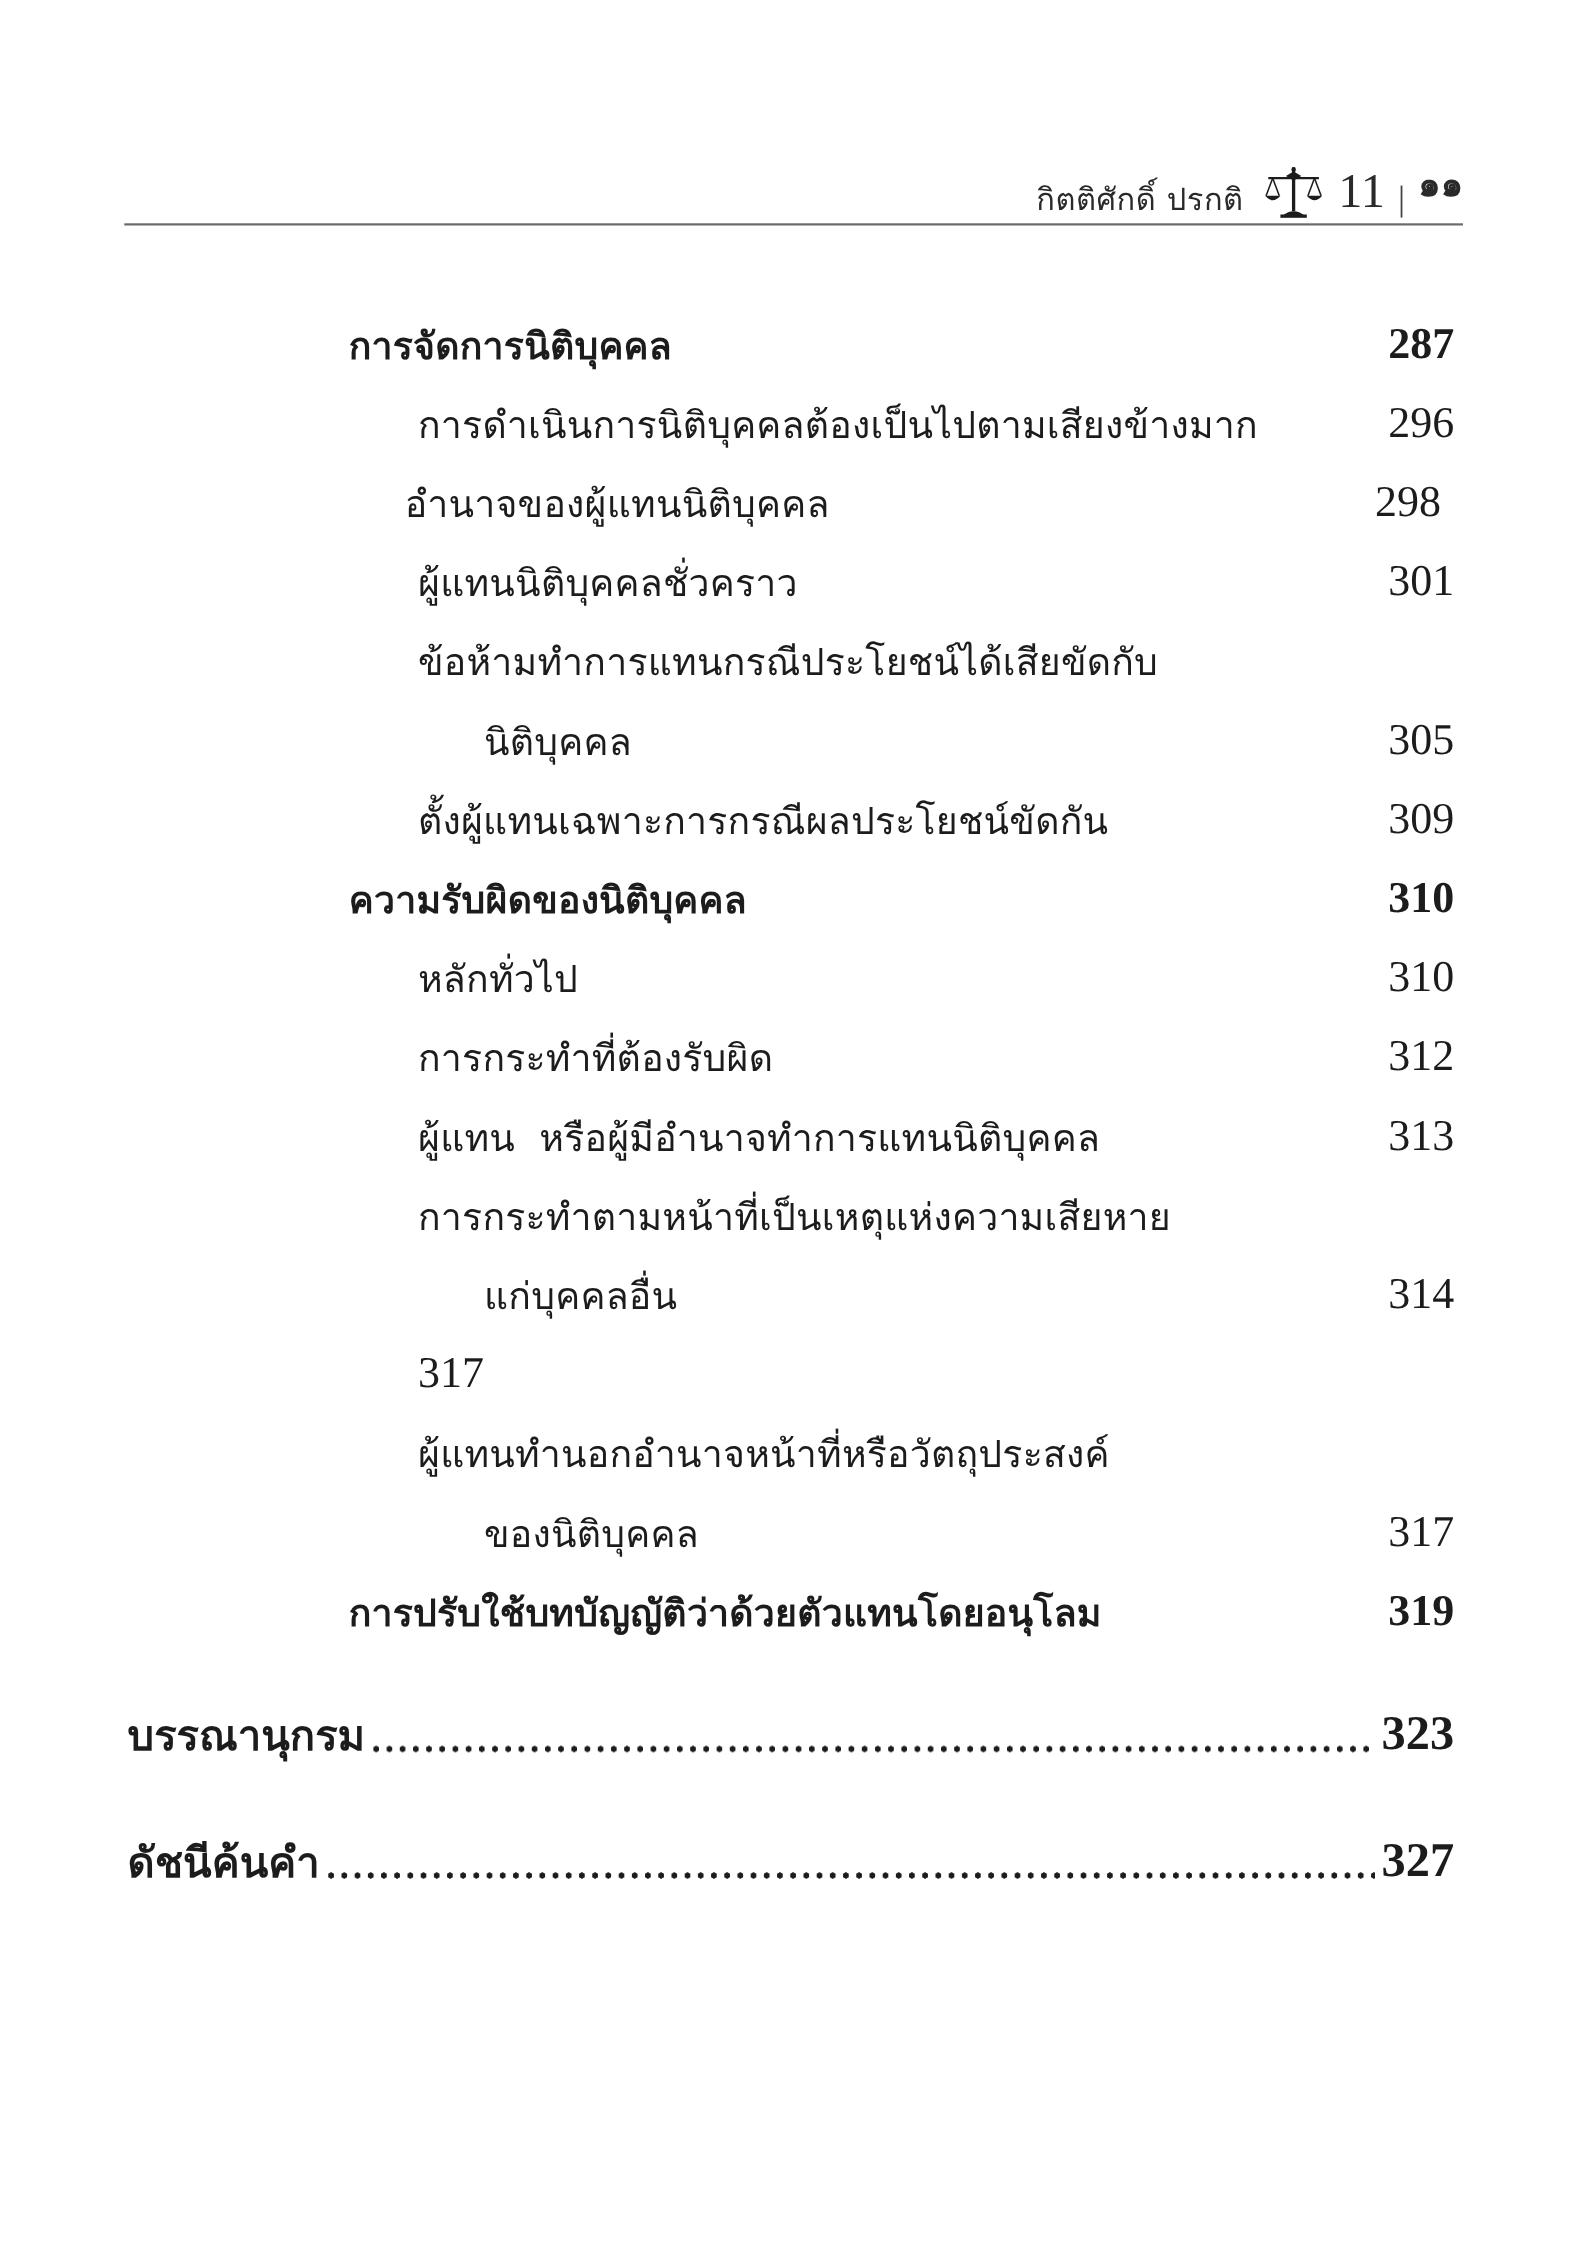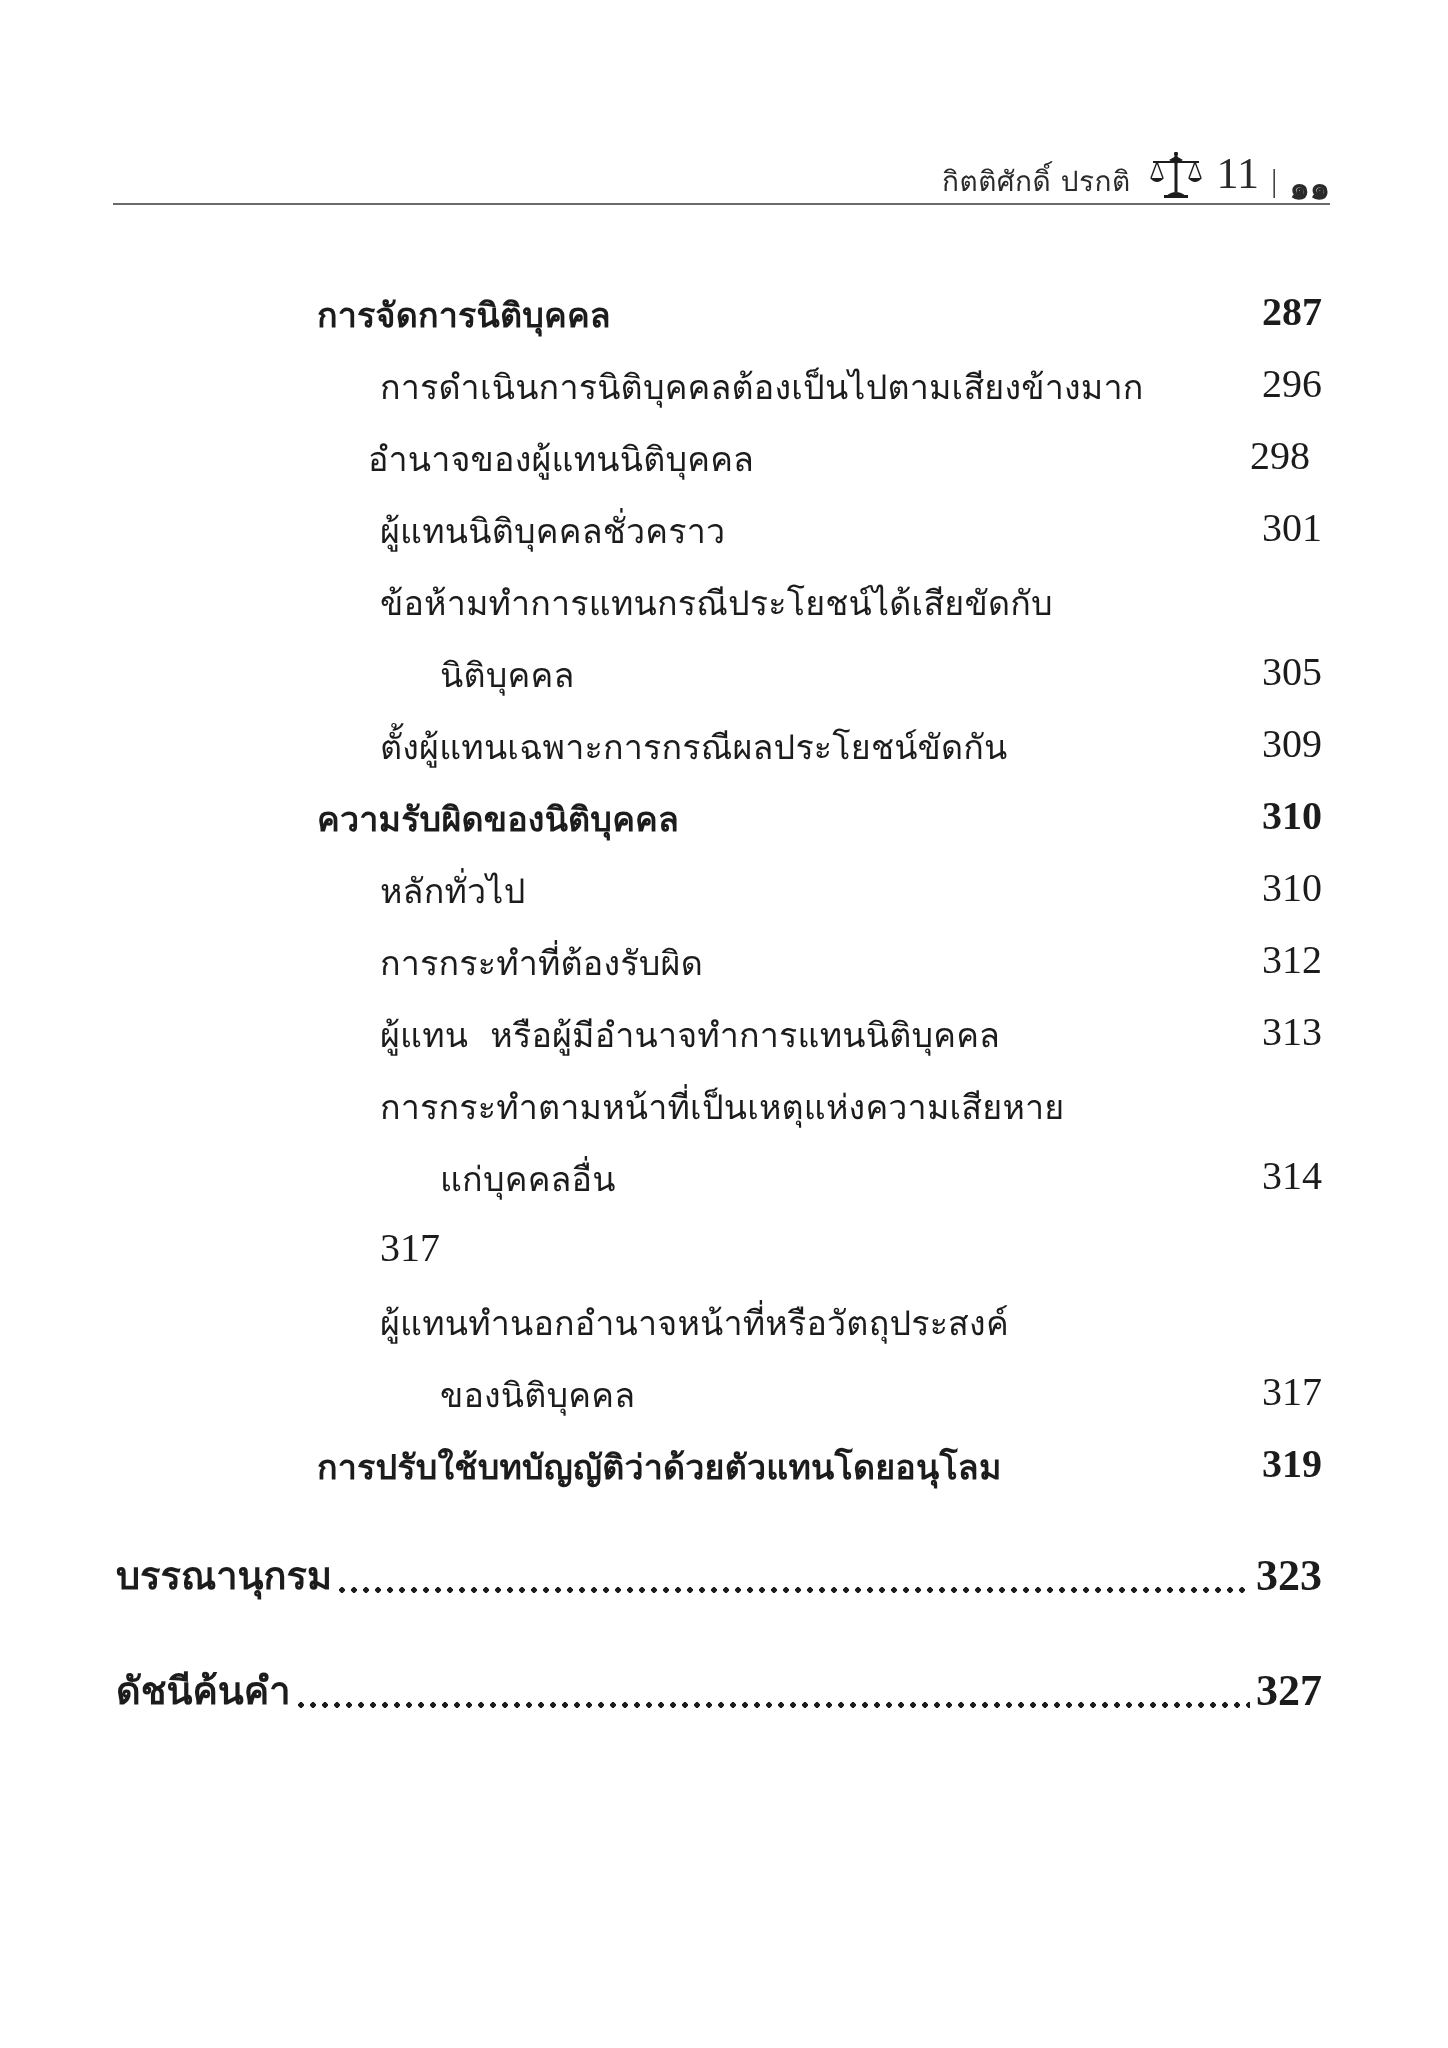--- a/index.html
+++ b/index.html
@@ -12,42 +12,42 @@
   }
   .running-head {
     position: absolute; left: 113px; top: 150px; width: 1217px; height: 54px;
     display: flex; justify-content: flex-end; align-items: flex-end;
     font-size: 30px; color: #2a2a2a;
   }
   .running-head .rh-title { margin-right: 18px; line-height: 1; padding-bottom: 8px; font-family: "DejaVu Sans", sans-serif; font-size: 28px; letter-spacing: 0.5px; }
   .running-head .rh-icon { width: 54px; height: 50px; margin-right: 14px; margin-bottom: 4px; }
   .running-head .rh-num { line-height: 1; padding-bottom: 8px; font-family: "Liberation Serif", serif; font-size: 44px; }
   .running-head .rh-sep { margin: 0 12px; line-height: 1; padding-bottom: 8px; font-size: 32px; font-family: "Liberation Serif", serif; color: #444; }
-  .running-head .rh-thai-num { line-height: 1; padding-bottom: 0; font-size: 32px; font-family: "DejaVu Sans", sans-serif; font-weight: bold; }
+  .running-head .rh-thai-num { line-height: 1; padding-bottom: 21px; font-size: 32px; font-family: "DejaVu Sans", sans-serif; font-weight: bold; }
   .rule {
     position: absolute; left: 113px; top: 203px; width: 1217px; height: 2px;
     background: #6a6a6a;
   }
 
   .toc { position: absolute; left: 0; top: 0; width: 1448px; }
   .row {
     position: absolute; height: 60px;
     display: flex; align-items: flex-end; justify-content: space-between;
     font-size: 36px; line-height: 1;
   }
   .row .t { white-space: nowrap; font-family: "DejaVu Sans", sans-serif; font-size: 34px; letter-spacing: 0.2px; }
   .row .p { font-family: "Liberation Serif", serif; font-size: 40px; }
   .row.h .t { font-weight: bold; font-family: "DejaVu Serif", serif; font-size: 34px; }
   .row.h .p { font-weight: bold; }
 
   .leader-row {
     position: absolute; left: 116px; width: 1206px; height: 70px;
     display: flex; align-items: flex-end;
   }
-  .leader-row .t { font-weight: bold; font-family: Liberation Mono, monospace; font-size: 38px; white-space: nowrap; line-height: 1; }
+  .leader-row .t { font-weight: bold; font-family: Liberation Serif, serif; font-size: 38px; white-space: nowrap; line-height: 1; }
   .leader-row .dots {
     flex: 1; margin: 0 6px 4px 4px; height: 8px;
     background-image: radial-gradient(circle, #1c1c1c 2.6px, transparent 3px);
     background-size: 12px 8px; background-repeat: repeat-x; background-position: left bottom;
   }
   .leader-row .p { font-weight: bold; font-family: "Liberation Serif", serif; font-size: 44px; line-height: 1; }
 </style>
 </head>
 <body>
 

